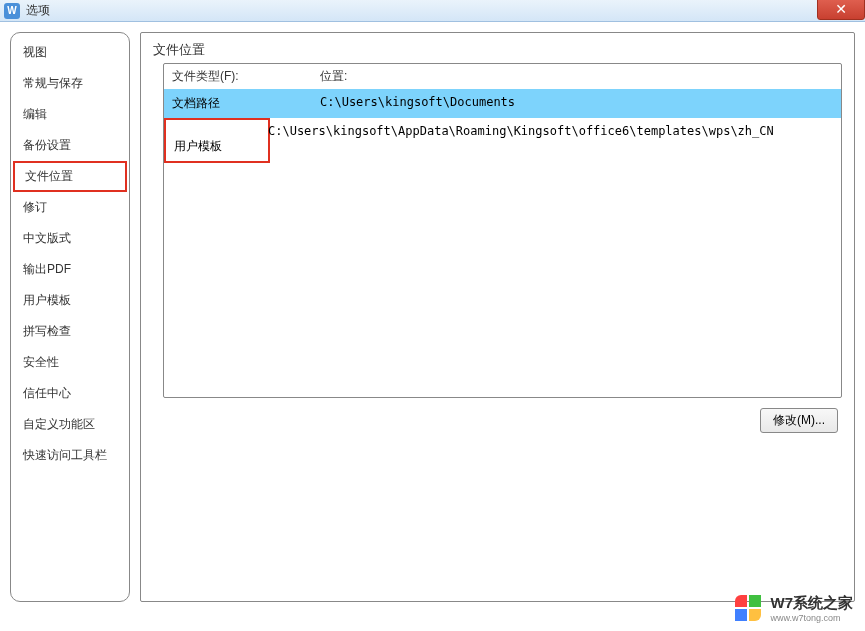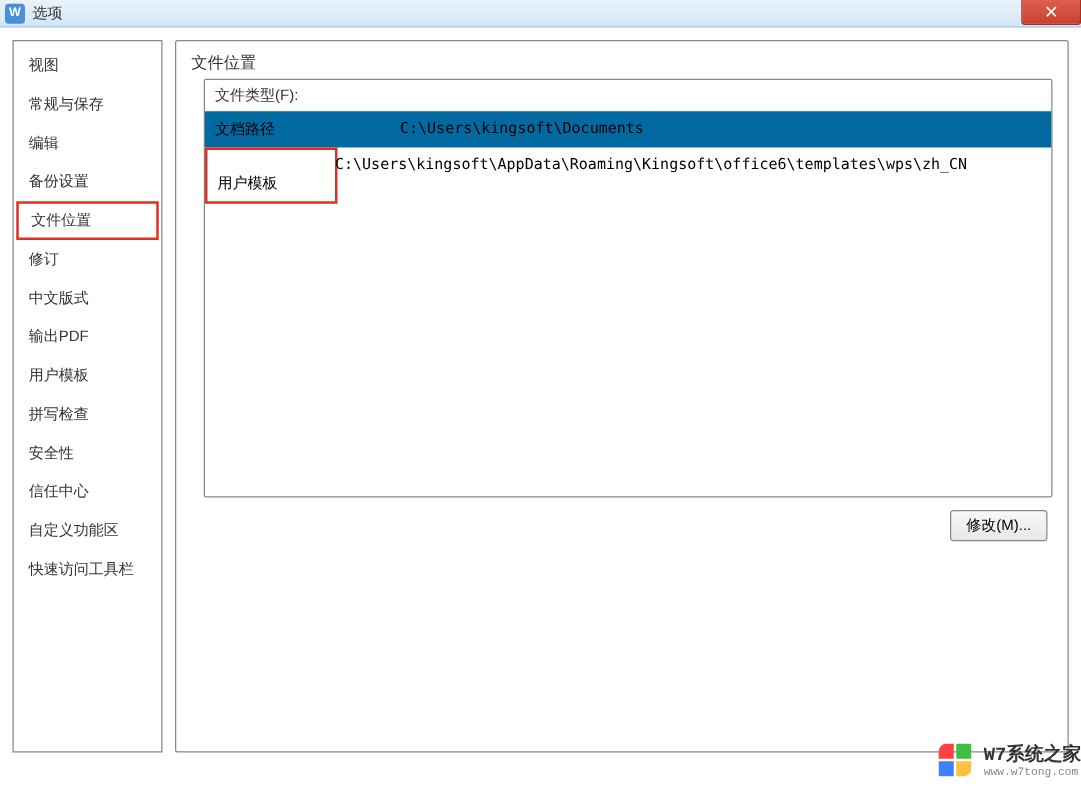--- a/index.html
+++ b/index.html
@@ -59,21 +59,21 @@
       cursor: pointer;
     }
     .main-container {
       display: flex;
       padding: 10px;
       height: calc(100% - 22px);
     }
     .sidebar {
       width: 120px;
       border: 1px solid #888;
-      border-radius: 0;
+      border-radius: 10px;
       padding: 4px 0;
       margin-right: 10px;
       height: 570px;
       background: #fff;
     }
     .sidebar-item {
       padding: 7px 12px;
       cursor: pointer;
       color: #333;
       white-space: nowrap;
@@ -125,21 +125,21 @@
       font-size: 12px;
     }
     .table-row .col1 {
       width: 148px;
     }
     .table-row .col2 {
       flex: 1;
       font-family: "SimSun", monospace;
     }
     .table-row.highlight-bg {
-      background: #0369a1;
+      background: #7dd3fc;
     }
     .table-row .col1.highlighted {
       border: 2px solid #e03020;
       margin: -6px -2px -6px -8px;
       padding: 18px 2px 6px 8px;
       width: 106px;
     }
     .button-area {
       text-align: right;
       margin-top: 10px;
@@ -150,25 +150,24 @@
       border: 1px solid #888;
       border-radius: 3px;
       background: linear-gradient(to bottom, #f8f8f8, #e8e8e8);
       cursor: pointer;
       font-size: 12px;
       font-family: inherit;
     }
     .watermark {
       position: absolute;
       bottom: 8px;
-      right: 0;
+      right: 12px;
       display: flex;
       align-items: center;
       gap: 8px;
-      font-family: Liberation Mono, monospace;
     }
     .watermark-logo {
       width: 28px;
       height: 28px;
       position: relative;
     }
     .watermark-logo-grid {
       display: grid;
       grid-template-columns: 12px 12px;
       grid-template-rows: 12px 12px;
@@ -215,20 +214,21 @@
       <div class="sidebar-item">信任中心</div>
       <div class="sidebar-item">自定义功能区</div>
       <div class="sidebar-item">快速访问工具栏</div>
     </div>
 
   <div class="content-area">
     <div class="section-title">文件位置</div>
     <div class="table-container">
       <div class="table-header">
         <div class="col1">文件类型(F):</div>
+        <div class="col2">位置:</div>
       </div>
       <div id="table-body">
           <div class="table-row highlight-bg">
             <div class="col1">文档路径</div>
             <div class="col2">C:\Users\kingsoft\Documents</div>
           </div>
           <div class="table-row">
             <div class="col1 highlighted">用户模板</div>
             <div class="col2">C:\Users\kingsoft\AppData\Roaming\Kingsoft\office6\templates\wps\zh_CN</div>
           </div>

